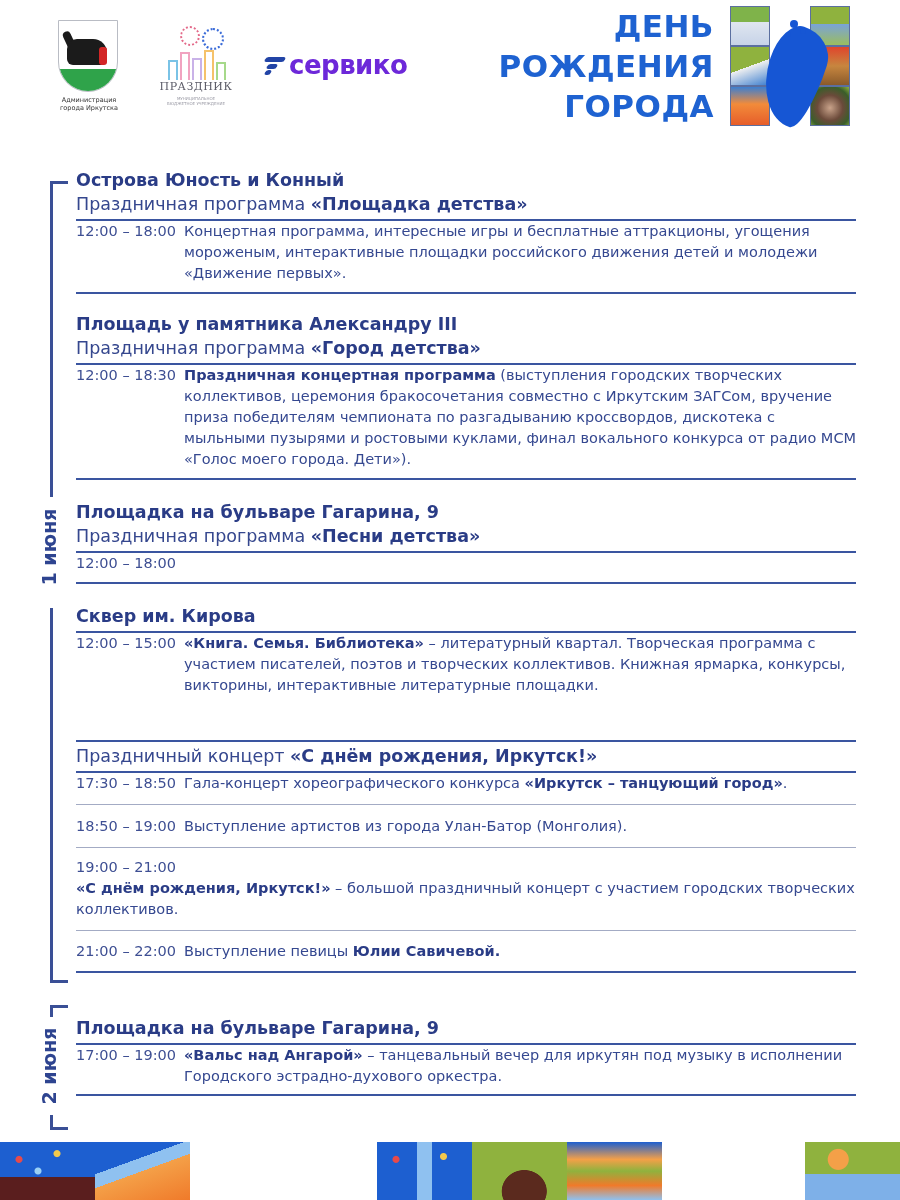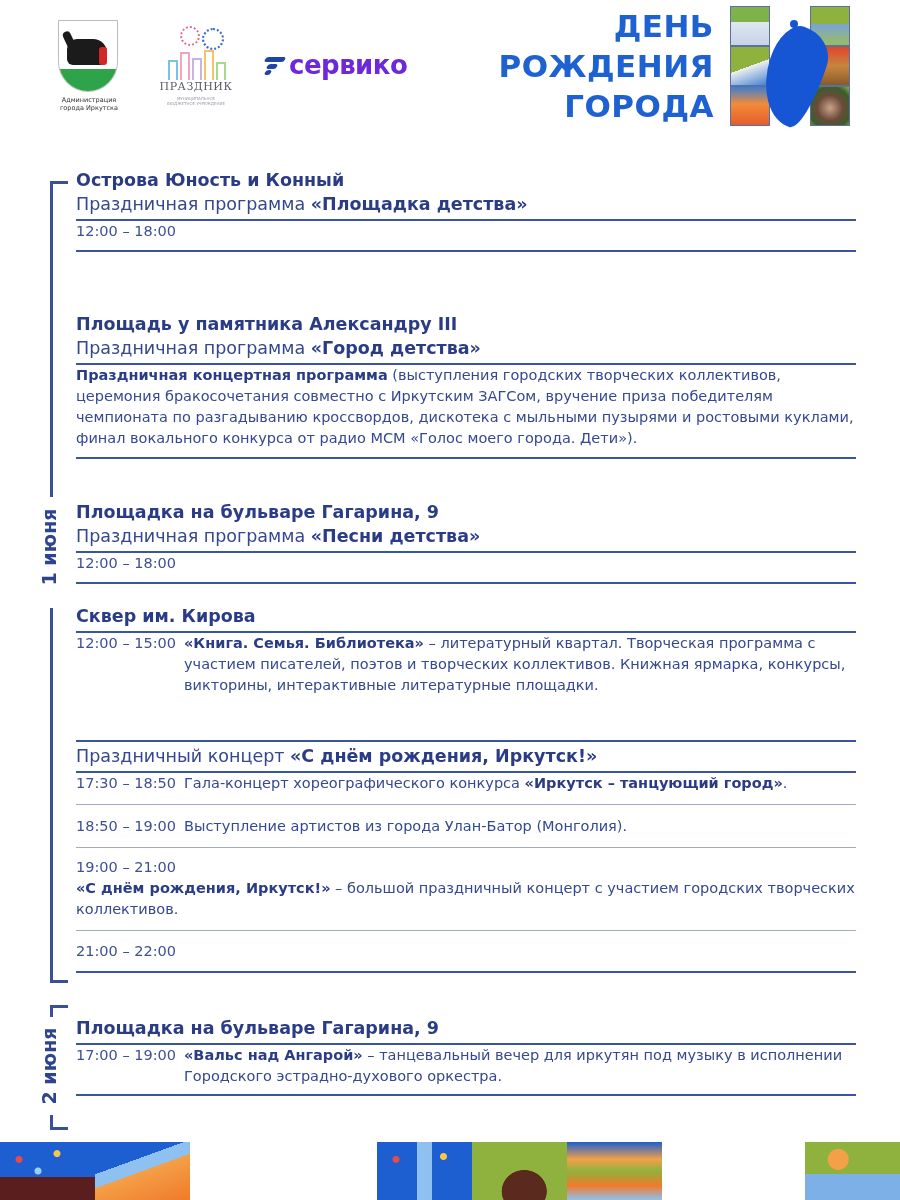--- a/index.html
+++ b/index.html
@@ -129,29 +129,31 @@
 <div class="bracket-line" style="left:50px;top:1127px;width:18px;height:3px;"></div>
 
 <div class="content">
 
   <div class="section" style="top:0;">
     <div class="venue">Острова Юность и Конный</div>
     <div class="program"><span>Праздничная программа</span> <b>«Площадка детства»</b></div>
     <div class="rule" style="margin-top:3px;"></div>
     <div class="item">
       <div class="time">12:00 – 18:00</div>
+      <div class="desc"><span>Концертная программа,  интересные игры и бесплатные аттракционы, угощения мороженым,  интерактивные площадки российского движения детей и молодежи «Движение первых».</span></div>
     </div>
     <div class="rule" style="margin-top:8px;"></div>
   </div>
 
   <div class="section" style="top:144px;">
     <div class="venue">Площадь у памятника Александру III</div>
     <div class="program"><span>Праздничная программа</span> <b>«Город детства»</b></div>
     <div class="rule" style="margin-top:3px;"></div>
     <div class="item">
+      <div class="time">12:00 – 18:30</div>
       <div class="desc"><b>Праздничная концертная программа</b><span> (выступления городских творческих коллективов, церемония бракосочетания совместно с Иркутским ЗАГСом, вручение приза победителям чемпионата по разгадыванию кроссвордов, дискотека с мыльными пузырями и ростовыми куклами, финал вокального конкурса от радио МСМ «Голос моего города. Дети»).</span></div>
     </div>
     <div class="rule" style="margin-top:8px;"></div>
   </div>
 
   <div class="section" style="top:332px;">
     <div class="venue">Площадка на бульваре Гагарина, 9</div>
     <div class="program"><span>Праздничная программа</span> <b>«Песни детства»</b></div>
     <div class="rule" style="margin-top:3px;"></div>
     <div class="item">
@@ -187,20 +189,21 @@
     <div class="rule thin" style="margin-top:10px;"></div>
 
     <div class="item" style="padding-top:9px;flex-direction:column;">
       <div class="time">19:00 – 21:00</div>
       <div class="desc"><b>«С днём рождения, Иркутск!»</b><span> – большой праздничный концерт с участием городских творческих коллективов.</span></div>
     </div>
     <div class="rule thin" style="margin-top:10px;"></div>
 
     <div class="item" style="padding-top:10px;">
       <div class="time">21:00 – 22:00</div>
+      <div class="desc"><span>Выступление певицы </span><b>Юлии Савичевой.</b></div>
     </div>
     <div class="rule" style="margin-top:9px;"></div>
   </div>
 
   <div class="section" style="top:848px;">
     <div class="venue">Площадка на бульваре Гагарина, 9</div>
     <div class="rule" style="margin-top:3px;"></div>
     <div class="item">
       <div class="time">17:00 – 19:00</div>
       <div class="desc"><b>«Вальс над Ангарой»</b><span> – танцевальный вечер для иркутян под музыку в исполнении Городского эстрадно-духового оркестра.</span></div>

